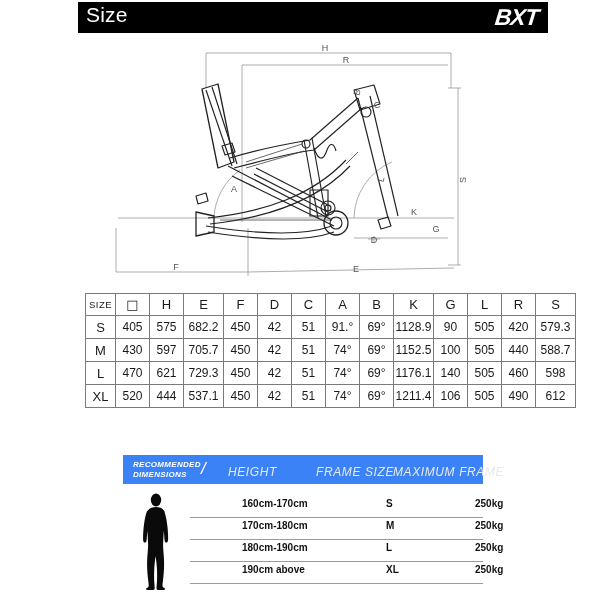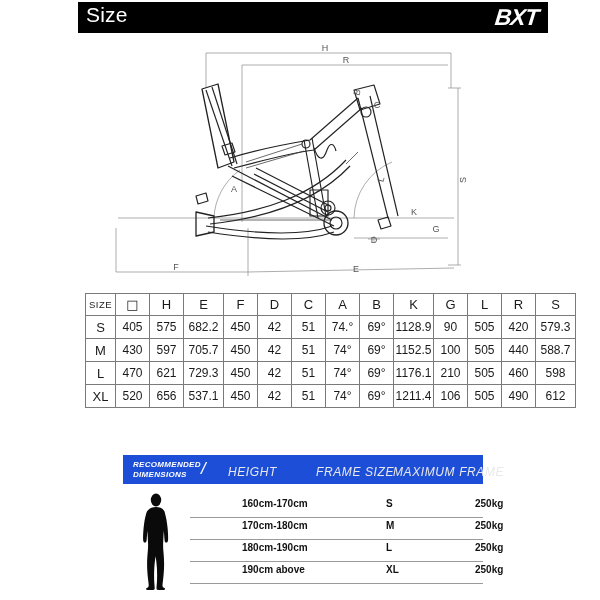--- a/index.html
+++ b/index.html
@@ -52,21 +52,21 @@
   .geo-table tbody td{ height:23px; font-size:12px; }
   .geo-table tbody td.sz{ font-size:13px; }
   .col-size{ width:30px; }
   .col-n{ width:34px; }
   .col-w{ width:40px; }
   .box-glyph{ font-family:"DejaVu Sans", sans-serif; font-size:12px; }
 
   
   .rec-bar{
     position:absolute; left:123px; top:455px; width:360px; height:29px;
-    background:#1d4ed8;
+    background:#3b82f6;
   }
   .rec-title{
     position:absolute; left:10px; top:5px;
     color:#fff; font-size:8px; font-weight:bold; font-style:italic;
     line-height:9.5px; letter-spacing:.3px;
   }
   .rec-slash{
     position:absolute; left:78px; top:4px;
     color:#fff; font-size:17px; font-weight:300; font-style:italic;
   }
@@ -228,21 +228,21 @@
     </thead>
     <tbody>
       <tr>
         <td class="sz">S</td>
         <td>405</td>
         <td>575</td>
         <td>682.2</td>
         <td>450</td>
         <td>42</td>
         <td>51</td>
-        <td>74.°</td>
+        <td>91.°</td>
         <td>69°</td>
         <td>1128.9</td>
         <td>90</td>
         <td>505</td>
         <td>420</td>
         <td>579.3</td>
       </tr>
       <tr>
         <td class="sz">M</td>
         <td>430</td>
@@ -263,29 +263,29 @@
         <td class="sz">L</td>
         <td>470</td>
         <td>621</td>
         <td>729.3</td>
         <td>450</td>
         <td>42</td>
         <td>51</td>
         <td>74°</td>
         <td>69°</td>
         <td>1176.1</td>
-        <td>210</td>
+        <td>140</td>
         <td>505</td>
         <td>460</td>
         <td>598</td>
       </tr>
       <tr>
         <td class="sz">XL</td>
         <td>520</td>
-        <td>656</td>
+        <td>444</td>
         <td>537.1</td>
         <td>450</td>
         <td>42</td>
         <td>51</td>
         <td>74°</td>
         <td>69°</td>
         <td>1211.4</td>
         <td>106</td>
         <td>505</td>
         <td>490</td>

